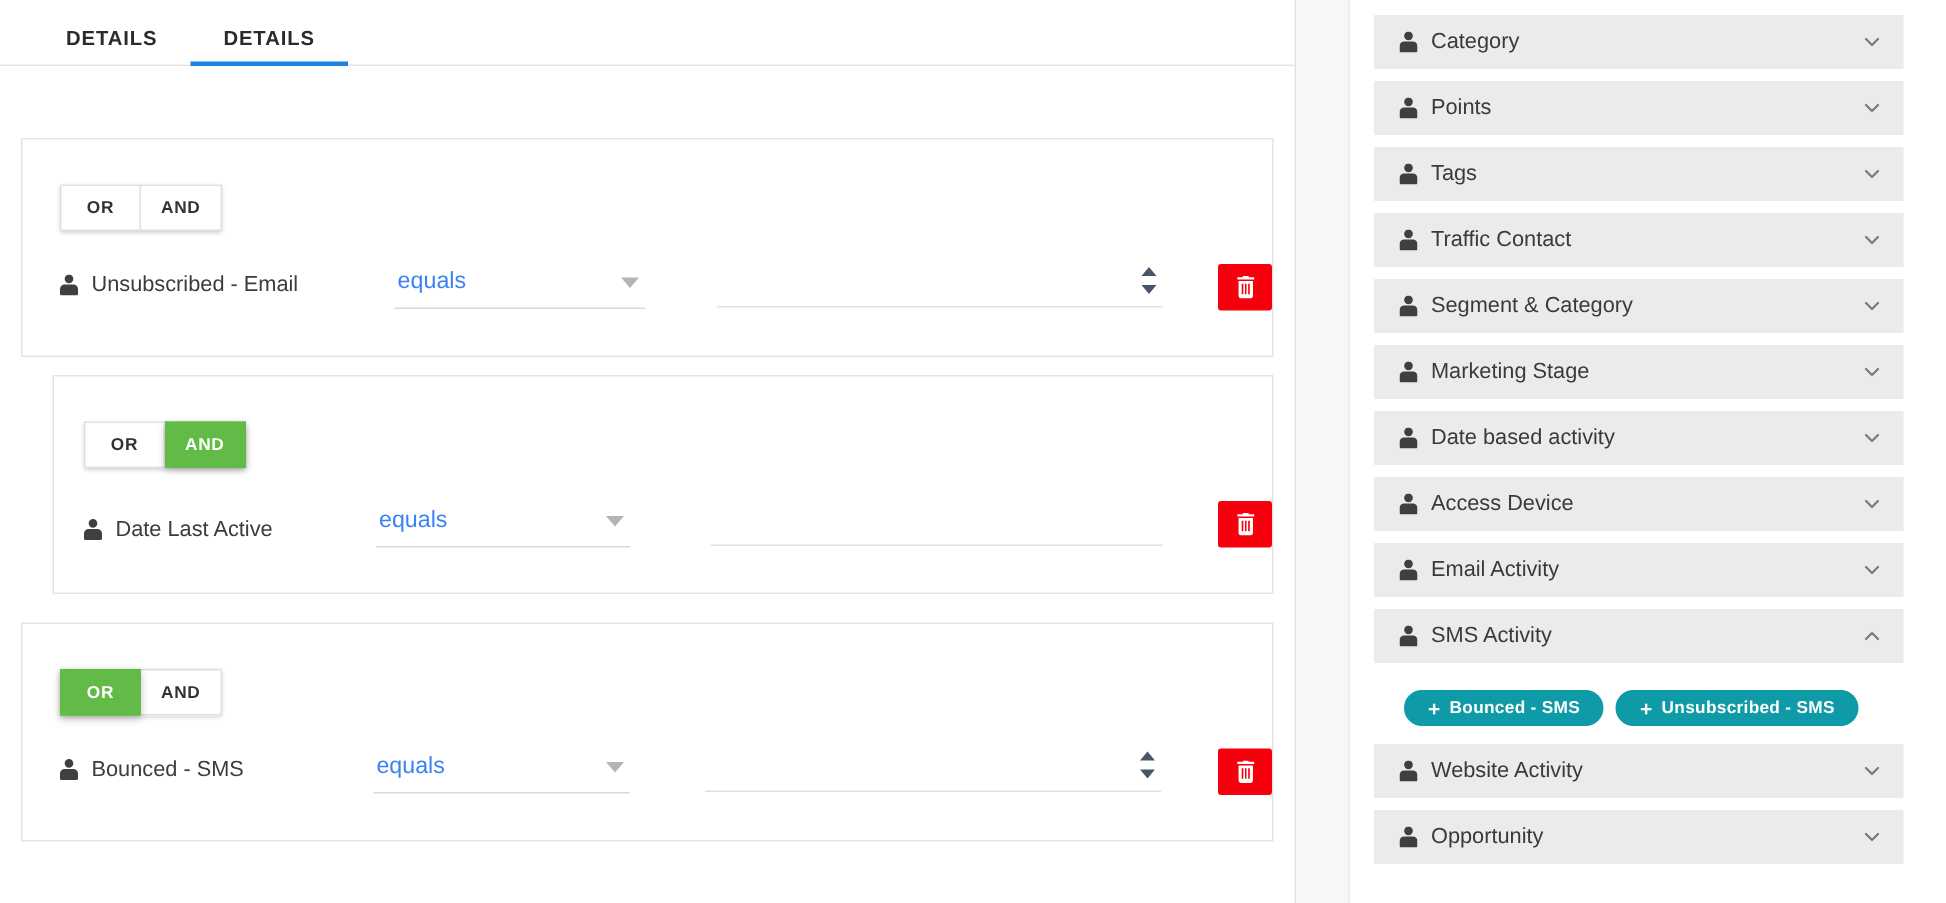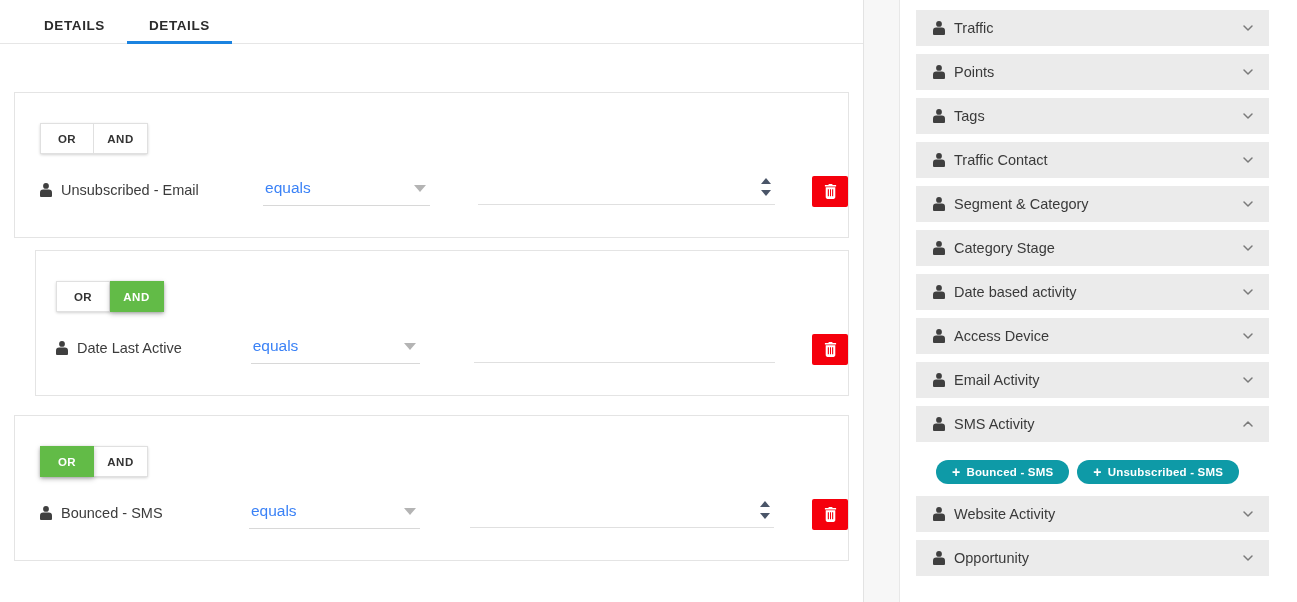--- a/index.html
+++ b/index.html
@@ -251,21 +251,21 @@
             <div style="width: 38px;"></div>
             <button class="del">
               <svg width="13" height="15" viewBox="0 0 13 15">
                 <path fill="#fff" d="M4.6 0v.9H.9v1.5h11.2V.9H8.4V0H4.6zM1.7 3.3v9.8c0 1 .8 1.9 1.8 1.9h6c1 0 1.8-.9 1.8-1.9V3.3H1.7zm2.1 1.9h1.1v7H3.8v-7zm2.2 0h1v7H6v-7zm2.1 0h1.1v7H8.1v-7z"></path>
               </svg>
             </button>
           </div></div>
         <div class="fgroup lvl1 g2"><div class="andor ind">
             <div class="ao">OR</div>
             <div class="ao sel">AND</div>
-          </div><div class="frow" style="padding-left: 20px;">
+          </div><div class="frow" style="padding-left: 20px; align-items: center;">
             <div class="fname" style="width: 198px;">
               <svg class="ic-user" viewBox="0 0 12 14">
                 <path fill="#3f3f3f" d="M6 0a2.9 2.9 0 1 0 0 5.8A2.9 2.9 0 0 0 6 0zM3.2 6.6A3.2 3.2 0 0 0 0 9.8V13a1 1 0 0 0 1 1h10a1 1 0 0 0 1-1V9.8a3.2 3.2 0 0 0-3.2-3.2H3.2z"></path>
               </svg>
               <span>Date Last Active</span>
             </div>
             <div class="sel-wrap" style="width: 172px;"><select><option value="equals">equals</option><option value="not equal">not equal</option><option value="greater than">greater than</option><option value="less than">less than</option></select><span class="caret"></span></div>
             <div style="width: 55px;"></div>
             <div class="txt-wrap" style="width: 306px;"><input class="txt" type="text" style=""></div>
             <div style="width: 38px;"></div>
@@ -303,21 +303,21 @@
   </div>
 
   <div class="gutter"></div>
 
   <div class="side" id="sidebar">
       <div class="panel">
         <span class="ptitle">
           <svg class="ic-user" viewBox="0 0 12 14">
             <path fill="#3f3f3f" d="M6 0a2.9 2.9 0 1 0 0 5.8A2.9 2.9 0 0 0 6 0zM3.2 6.6A3.2 3.2 0 0 0 0 9.8V13a1 1 0 0 0 1 1h10a1 1 0 0 0 1-1V9.8a3.2 3.2 0 0 0-3.2-3.2H3.2z"></path>
           </svg>
-          <span>Traffic</span>
+          <span>Category</span>
         </span>
         <svg class="chev" viewBox="0 0 14 14">
           <path fill="none" stroke="#7a7a7a" stroke-width="1.5" stroke-linecap="round" stroke-linejoin="round" d="M3 5l4 4 4-4"></path>
         </svg>
       </div>
       <div class="panel">
         <span class="ptitle">
           <svg class="ic-user" viewBox="0 0 12 14">
             <path fill="#3f3f3f" d="M6 0a2.9 2.9 0 1 0 0 5.8A2.9 2.9 0 0 0 6 0zM3.2 6.6A3.2 3.2 0 0 0 0 9.8V13a1 1 0 0 0 1 1h10a1 1 0 0 0 1-1V9.8a3.2 3.2 0 0 0-3.2-3.2H3.2z"></path>
           </svg>
@@ -358,21 +358,21 @@
         </span>
         <svg class="chev" viewBox="0 0 14 14">
           <path fill="none" stroke="#7a7a7a" stroke-width="1.5" stroke-linecap="round" stroke-linejoin="round" d="M3 5l4 4 4-4"></path>
         </svg>
       </div>
       <div class="panel">
         <span class="ptitle">
           <svg class="ic-user" viewBox="0 0 12 14">
             <path fill="#3f3f3f" d="M6 0a2.9 2.9 0 1 0 0 5.8A2.9 2.9 0 0 0 6 0zM3.2 6.6A3.2 3.2 0 0 0 0 9.8V13a1 1 0 0 0 1 1h10a1 1 0 0 0 1-1V9.8a3.2 3.2 0 0 0-3.2-3.2H3.2z"></path>
           </svg>
-          <span>Category Stage</span>
+          <span>Marketing Stage</span>
         </span>
         <svg class="chev" viewBox="0 0 14 14">
           <path fill="none" stroke="#7a7a7a" stroke-width="1.5" stroke-linecap="round" stroke-linejoin="round" d="M3 5l4 4 4-4"></path>
         </svg>
       </div>
       <div class="panel">
         <span class="ptitle">
           <svg class="ic-user" viewBox="0 0 12 14">
             <path fill="#3f3f3f" d="M6 0a2.9 2.9 0 1 0 0 5.8A2.9 2.9 0 0 0 6 0zM3.2 6.6A3.2 3.2 0 0 0 0 9.8V13a1 1 0 0 0 1 1h10a1 1 0 0 0 1-1V9.8a3.2 3.2 0 0 0-3.2-3.2H3.2z"></path>
           </svg>

